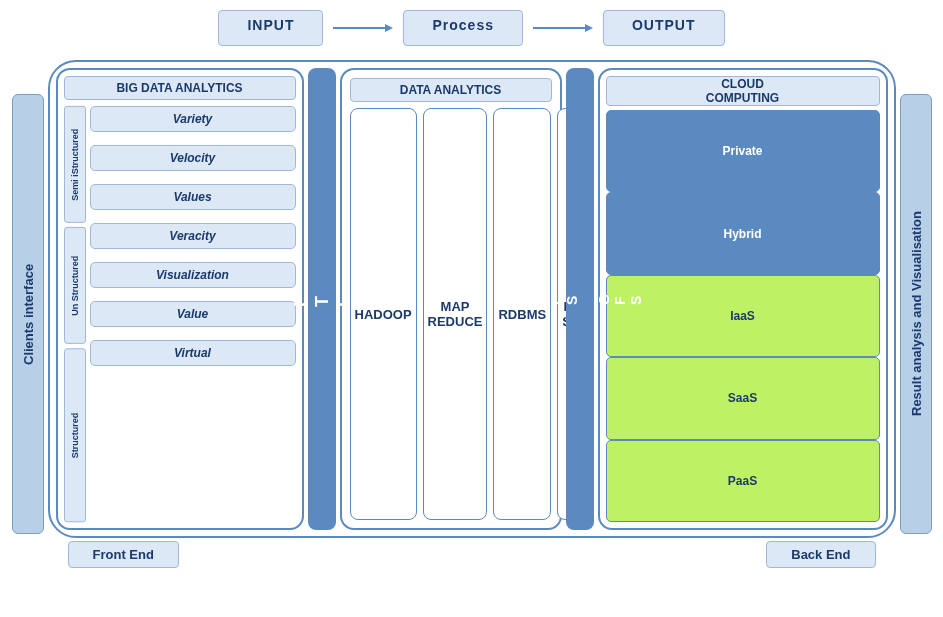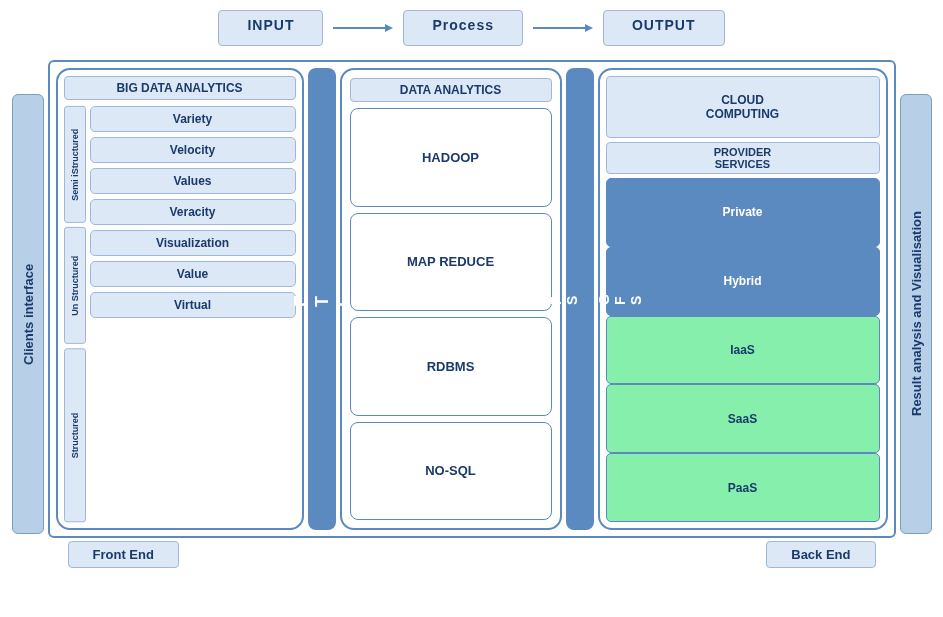--- a/index.html
+++ b/index.html
@@ -100,21 +100,21 @@
       flex: 1;
       display: flex;
       flex-direction: column;
       gap: 0;
       padding: 0 4px;
     }
 
     
     .big-outer-border {
       border: 2px solid #5a8abf;
-      border-radius: 6px;
+      border-radius: 28px;
       flex: 1;
       display: flex;
       flex-direction: column;
       padding: 6px;
     }
 
     
     .left-panel {
       display: flex;
       flex-direction: column;
@@ -166,22 +166,23 @@
       border-radius: 3px;
       text-align: center;
     }
     .group-label.semi { flex: 2; }
     .group-label.un { flex: 2; }
     .group-label.structured { flex: 3; }
 
     .items-col {
       display: flex;
       flex-direction: column;
-      gap: 5px;
-      flex: 1;
+      gap: 13px;
+      flex: 1;
+      font-style: italic;
     }
 
     .data-item {
       background: #dce8f5;
       border: 1.5px solid #a0b8d8;
       border-radius: 5px;
       text-align: center;
       font-size: 12px;
       font-weight: bold;
       color: #1a3a6b;
@@ -210,21 +211,20 @@
       flex-direction: column;
       width: 222px;
       border: 2px solid #5a8abf;
       border-radius: 14px;
       padding: 8px;
       background: #fff;
     }
 
     .middle-items {
       display: flex;
-      flex-direction: column;
       gap: 6px;
       flex: 1;
     }
 
     .middle-item {
       background: #fff;
       border: 1.5px solid #5a8abf;
       border-radius: 8px;
       text-align: center;
       font-size: 13px;
@@ -266,21 +266,21 @@
     }
 
     .cloud-title {
       text-align: center;
       font-size: 12px;
       font-weight: bold;
       color: #1a3a6b;
       background: #dce8f5;
       border: 1.5px solid #a0b8d8;
       border-radius: 4px;
-      padding: 16px 8px;
+      padding: 0 8px;
       margin-bottom: 4px;
     }
     .provider-title {
       text-align: center;
       font-size: 11px;
       font-weight: bold;
       color: #1a3a6b;
       background: #dce8f5;
       border: 1.5px solid #a0b8d8;
       border-radius: 4px;
@@ -288,21 +288,21 @@
       margin-bottom: 4px;
     }
 
     .cloud-items {
       display: flex;
       flex-direction: column;
       flex: 1;
     }
 
     .cloud-item {
-      background: #86efac;
+      background: #bef264;
       border: 1.5px solid #5a8abf;
       border-radius: 5px;
       text-align: center;
       font-size: 12px;
       font-weight: bold;
       color: #1a3a6b;
       padding: 5px 4px;
       flex: 1;
       display: flex;
       align-items: center;
@@ -403,21 +403,20 @@
               <div class="middle-item">MAP  REDUCE</div>
               <div class="middle-item">RDBMS</div>
               <div class="middle-item">NO-SQL</div>
             </div>
           </div>
 
           <div class="hdfs-bar">H<br>D<br>F<br>S<br><br>G<br>F<br>S</div>
 
           <div class="right-panel">
             <div class="cloud-title">CLOUD<br>COMPUTING</div>
-            <div class="provider-title">PROVIDER<br>SERVICES</div>
             <div class="cloud-items">
               <div class="cloud-item dark">Private</div>
               <div class="cloud-item dark">Hybrid</div>
               <div class="cloud-item">IaaS</div>
               <div class="cloud-item">SaaS</div>
               <div class="cloud-item">PaaS</div>
             </div>
           </div>
 
         </div>

